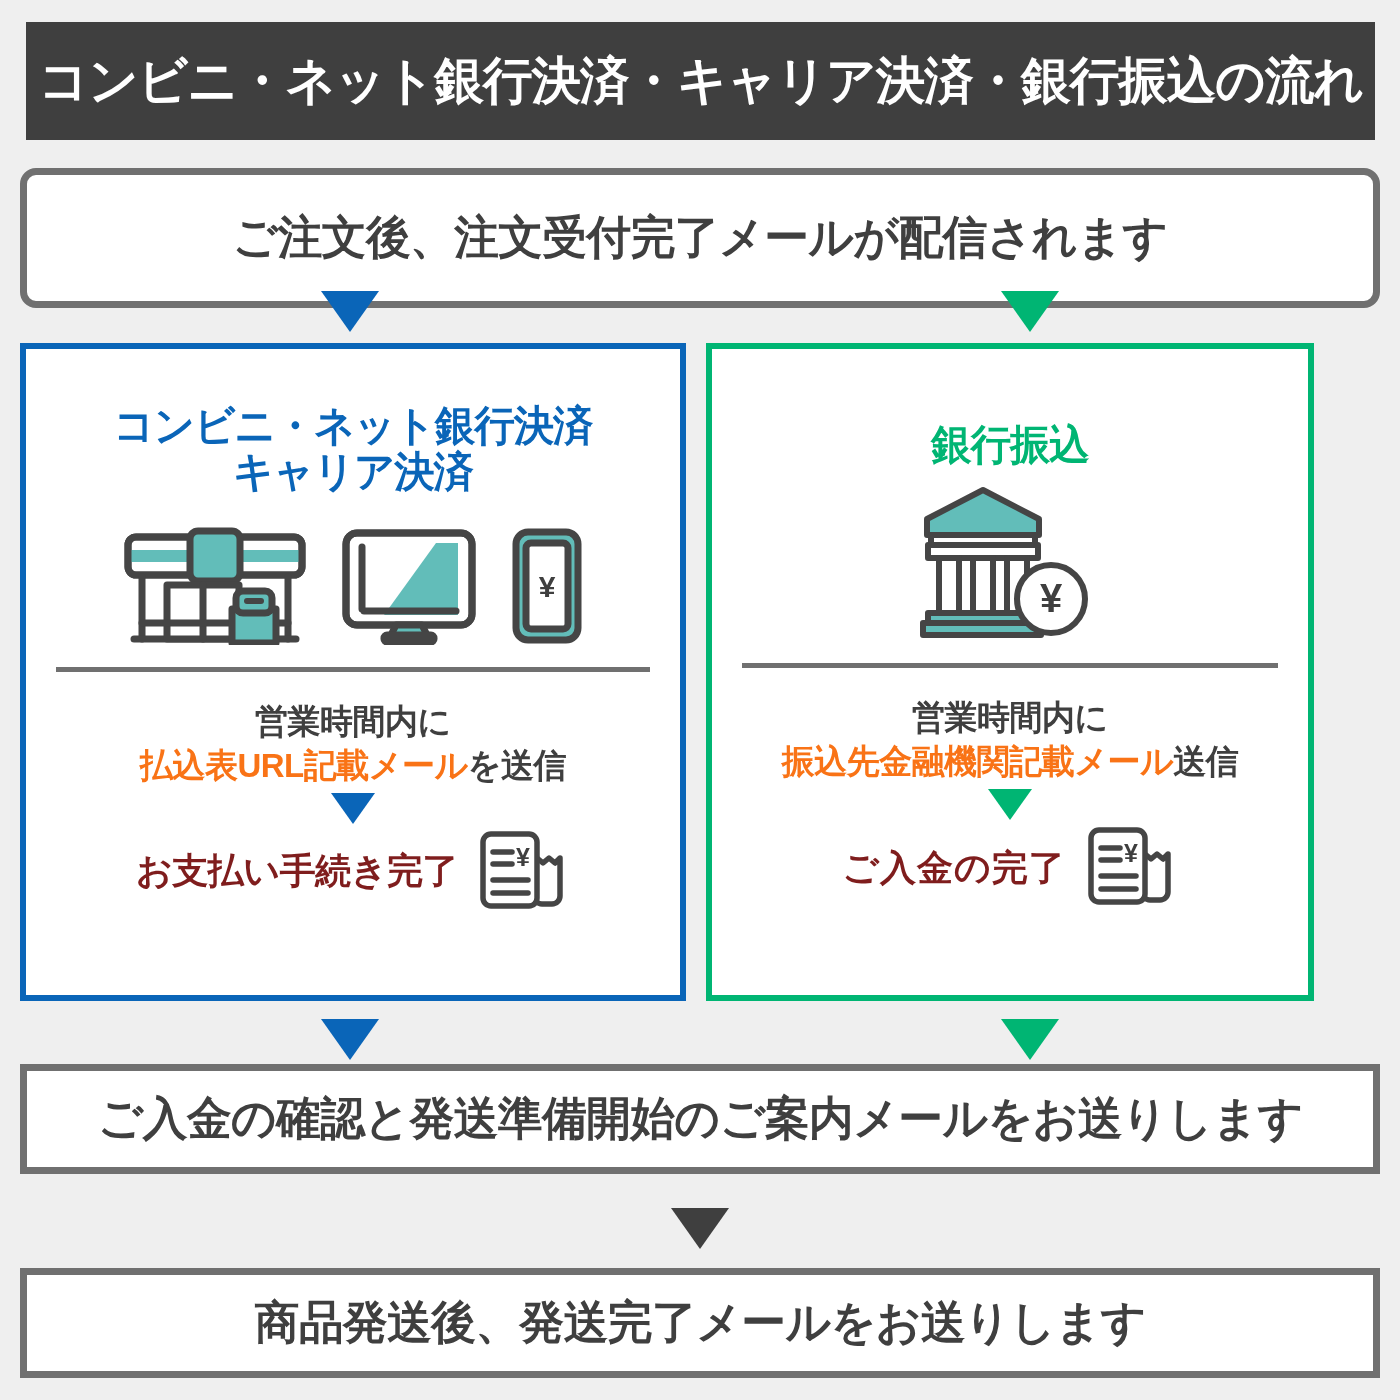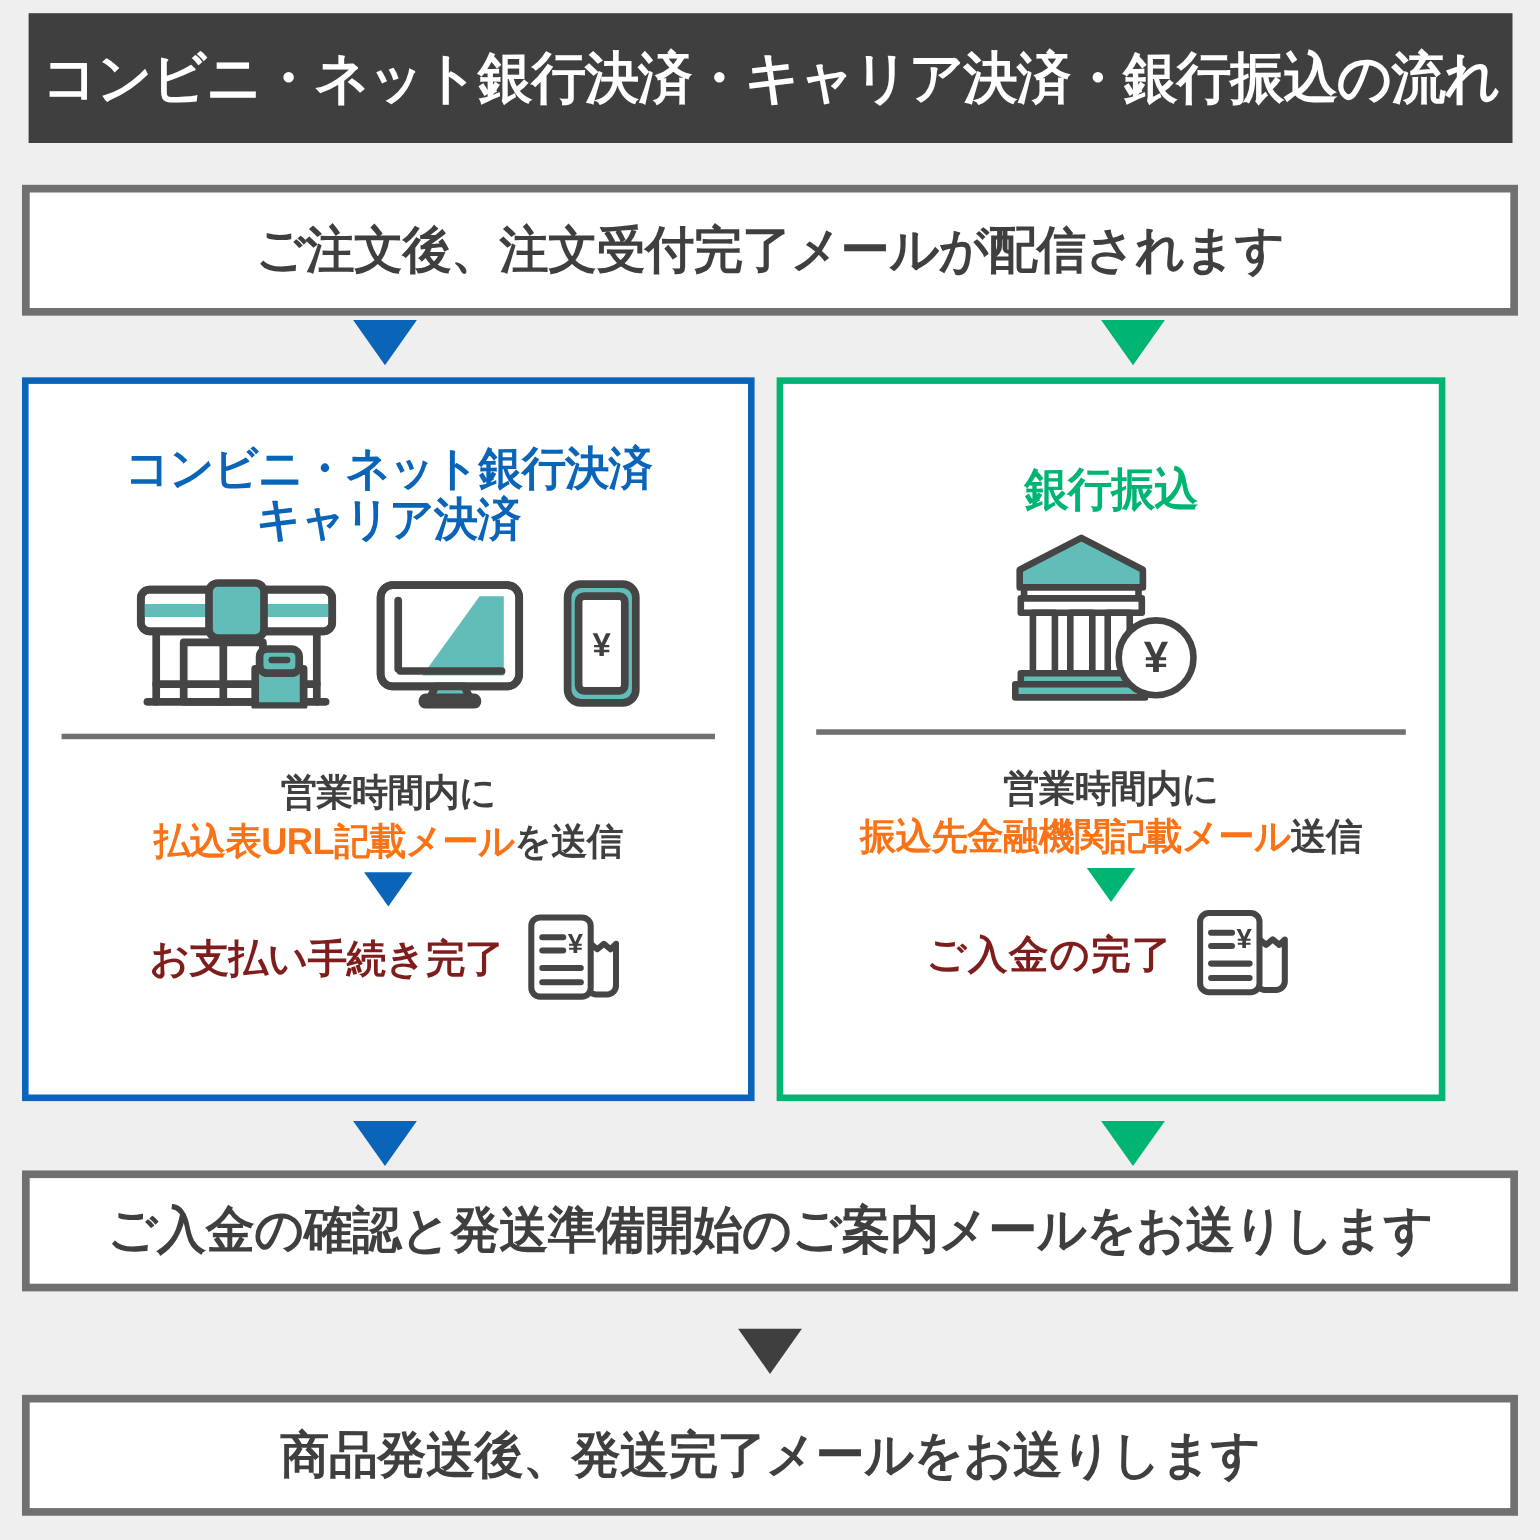--- a/index.html
+++ b/index.html
@@ -11,21 +11,21 @@
   }
   #page {
     position: relative;
     width: 1400px; height: 1400px;
     background: #efefef;
   }
 
   
   .title-bar {
     position: absolute;
-    left: 26px; top: 12px;
+    left: 26px; top: 22px;
     width: 1349px; height: 118px;
     background: #3f3f3f;
     display: flex; align-items: center; justify-content: center;
   }
   .title-text {
     color: #ffffff;
     font-size: 51px;
     font-weight: 700;
     letter-spacing: -1px;
     white-space: nowrap;
@@ -40,21 +40,21 @@
     display: flex; align-items: center; justify-content: center;
   }
   .step-box .step-text {
     color: #3f3f3f;
     font-size: 46px;
     font-weight: 700;
     letter-spacing: -0.5px;
     white-space: nowrap;
     transform: scaleX(0.97);
   }
-  #step-order   { left: 20px; top: 168px;  width: 1360px; height: 119px; }
+  #step-order   { left: 20px; top: 168px;  width: 1360px; height: 140px; border-radius: 16px; }
   #step-confirm { left: 20px; top: 1064px; width: 1360px; height: 110px; }
   #step-shipped { left: 20px; top: 1268px; width: 1360px; height: 110px; }
 
   
   .tri {
     position: absolute;
     width: 0; height: 0;
     border-left: 29px solid transparent;
     border-right: 29px solid transparent;
   }

